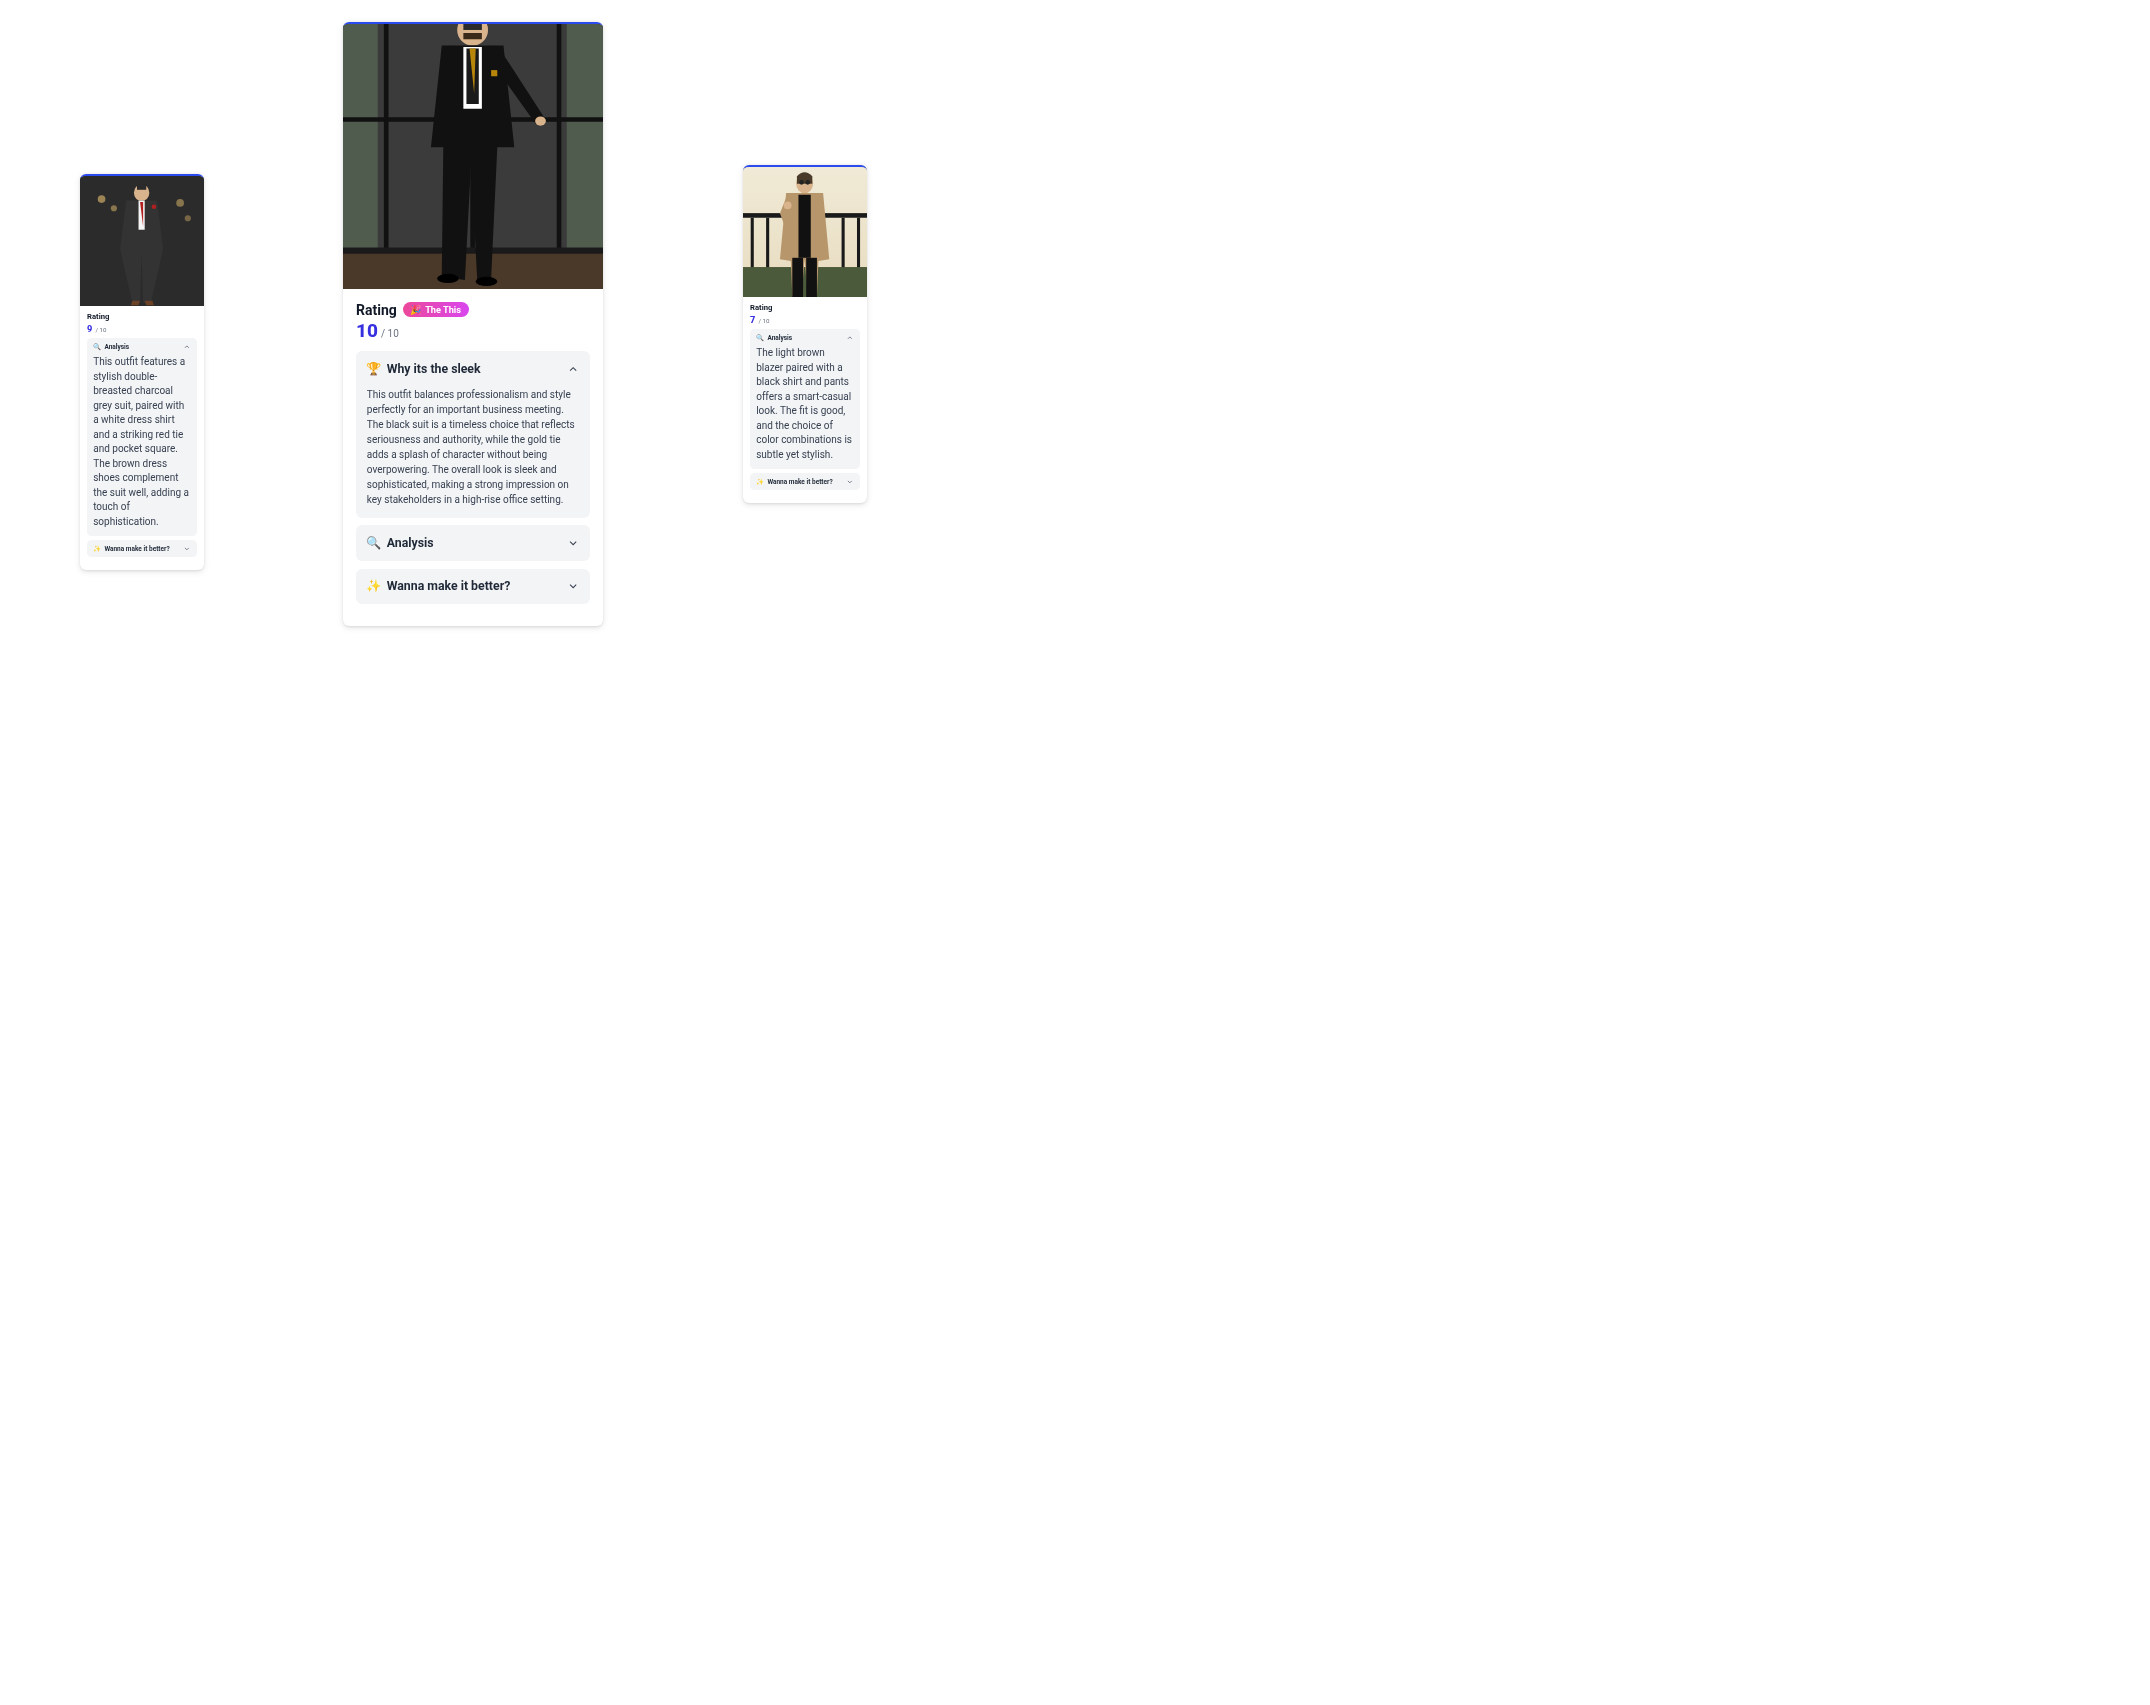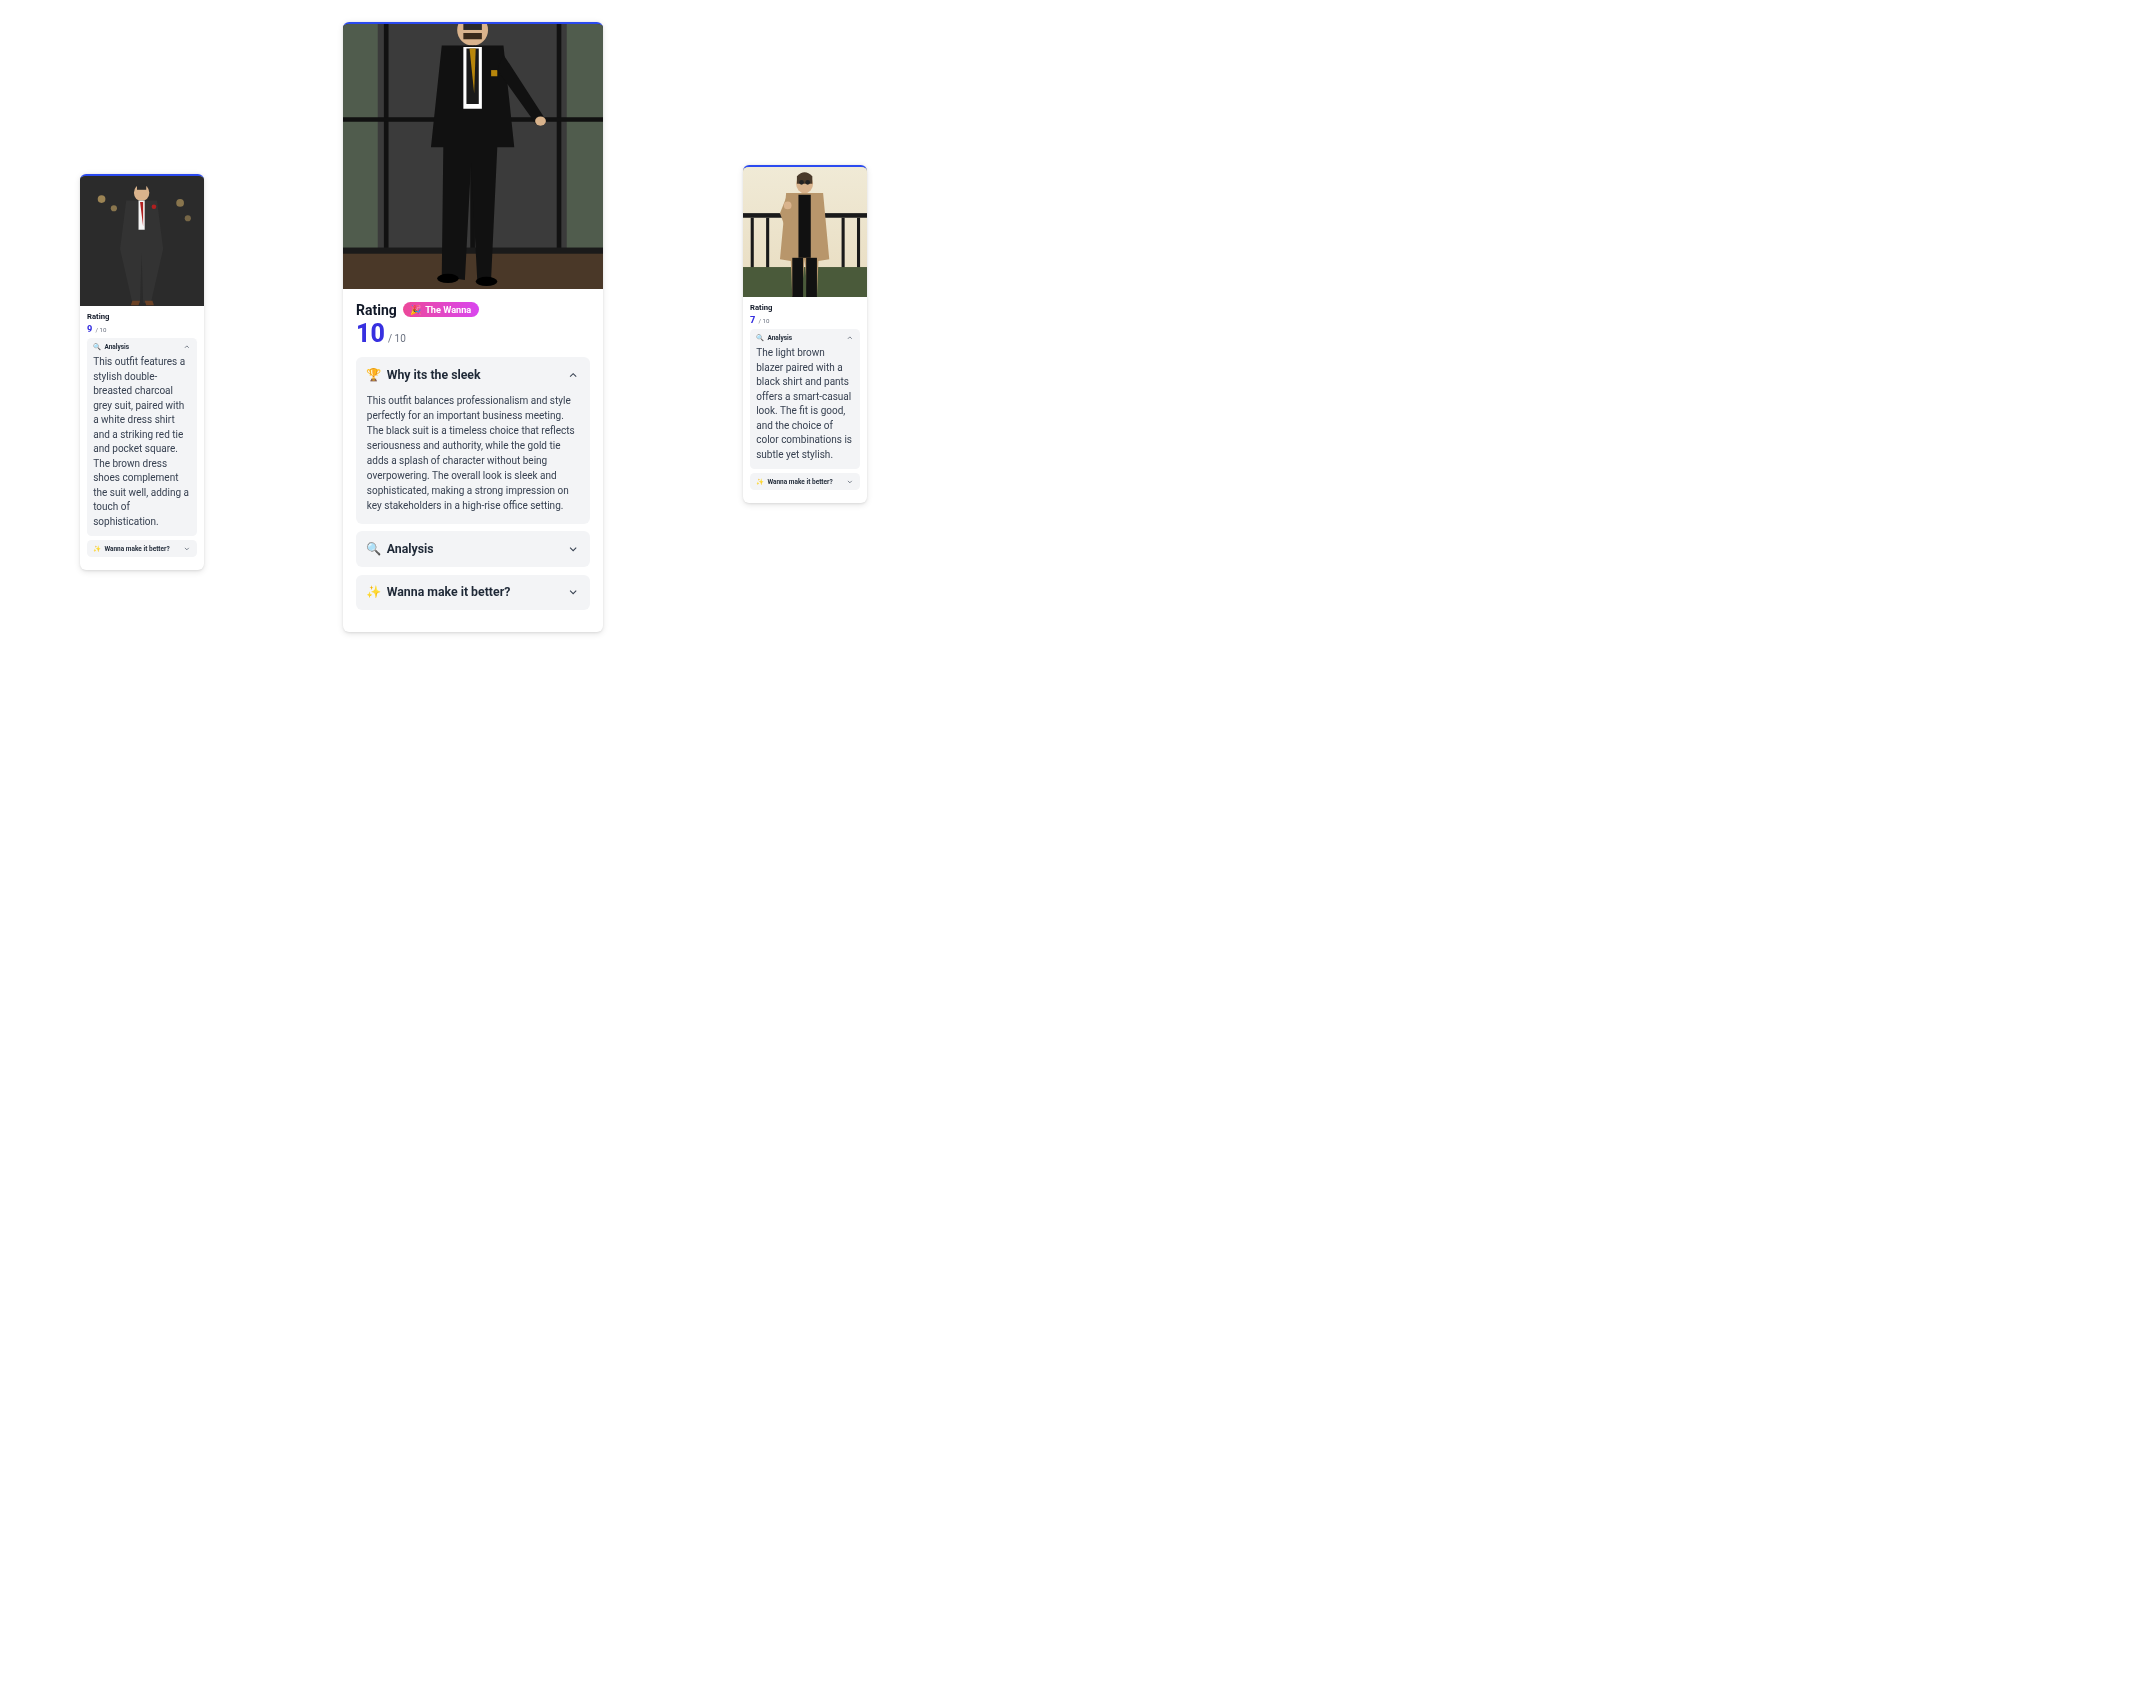--- a/index.html
+++ b/index.html
@@ -47,21 +47,21 @@
     border-radius: 770px;
     gap: 3.1px;
   }
   .score-line { display: flex; align-items: baseline; gap: 3.1px; margin-bottom: 4.6px; }
   .card.large .score-line { margin-bottom: 9.2px; }
   .score-big {
     color: #3730e0;
     font-weight: 800;
     font-size: 9.2px;
   }
-  .card.large .score-big { font-size: 25px; }
+  .card.large .score-big { font-size: 19px; }
   .score-denom {
     color: #6b7280;
     font-size: 6.2px;
   }
   .card.large .score-denom { font-size: 10px; }
   .panel {
     background: #f3f4f6;
     border-radius: 4.6px;
     margin-bottom: 4.6px;
   }
@@ -197,21 +197,21 @@
     <ellipse cx="256" cy="126" rx="7" ry="6" fill="#d9b38c"></ellipse>
 
     <ellipse cx="136" cy="330" rx="14" ry="6" fill="#000"></ellipse>
     <ellipse cx="186" cy="334" rx="14" ry="6" fill="#000"></ellipse>
   </svg>
   <div class="card-body">
     <div class="rating-row">
       <span class="rating-label">Rating</span>
       <span class="best-badge">
         <span>🎉</span>
-        <span>The Wanna</span>
+        <span>The This</span>
       </span>
     </div>
     <div class="score-line">
       <span class="score-big">10</span>
       <span class="score-denom">/ 10</span>
     </div>
 
     <div class="panel">
       <div class="panel-header">
         <span class="panel-title">

